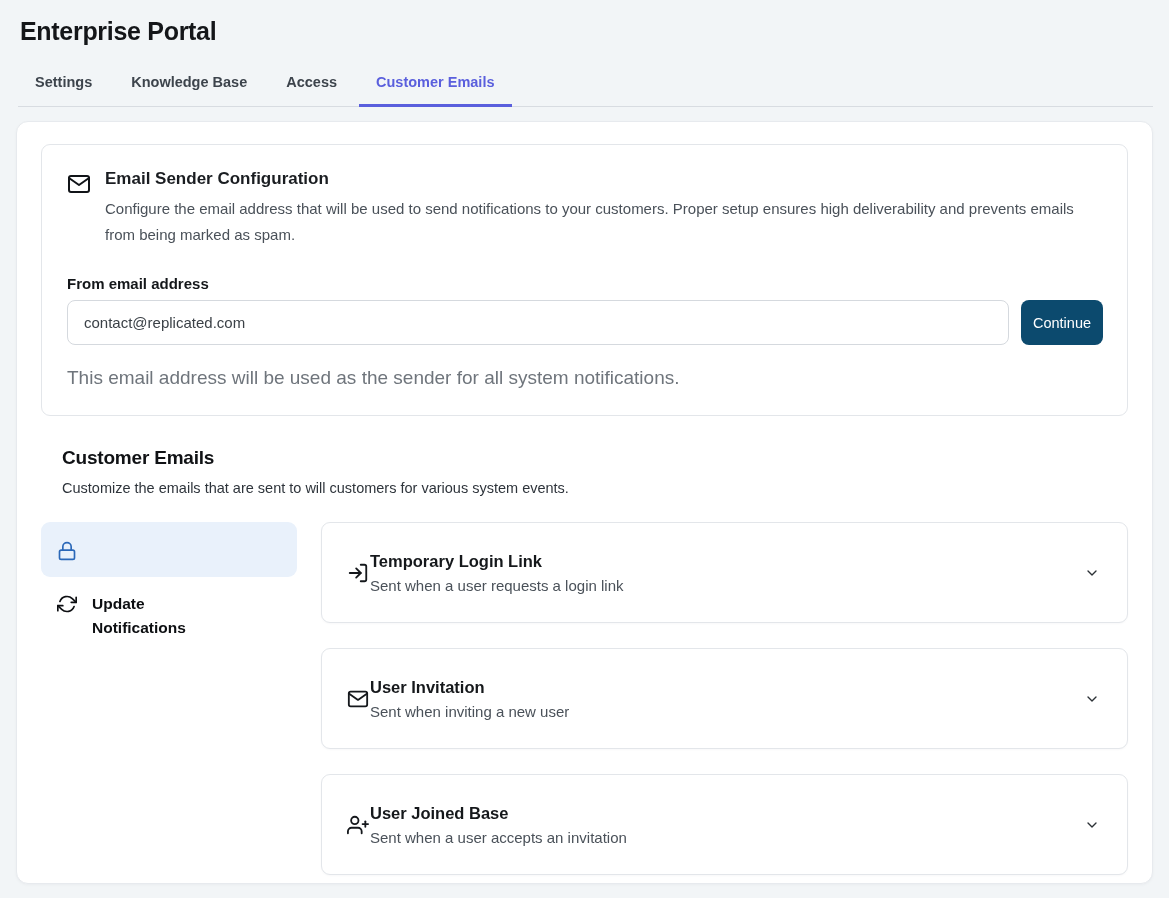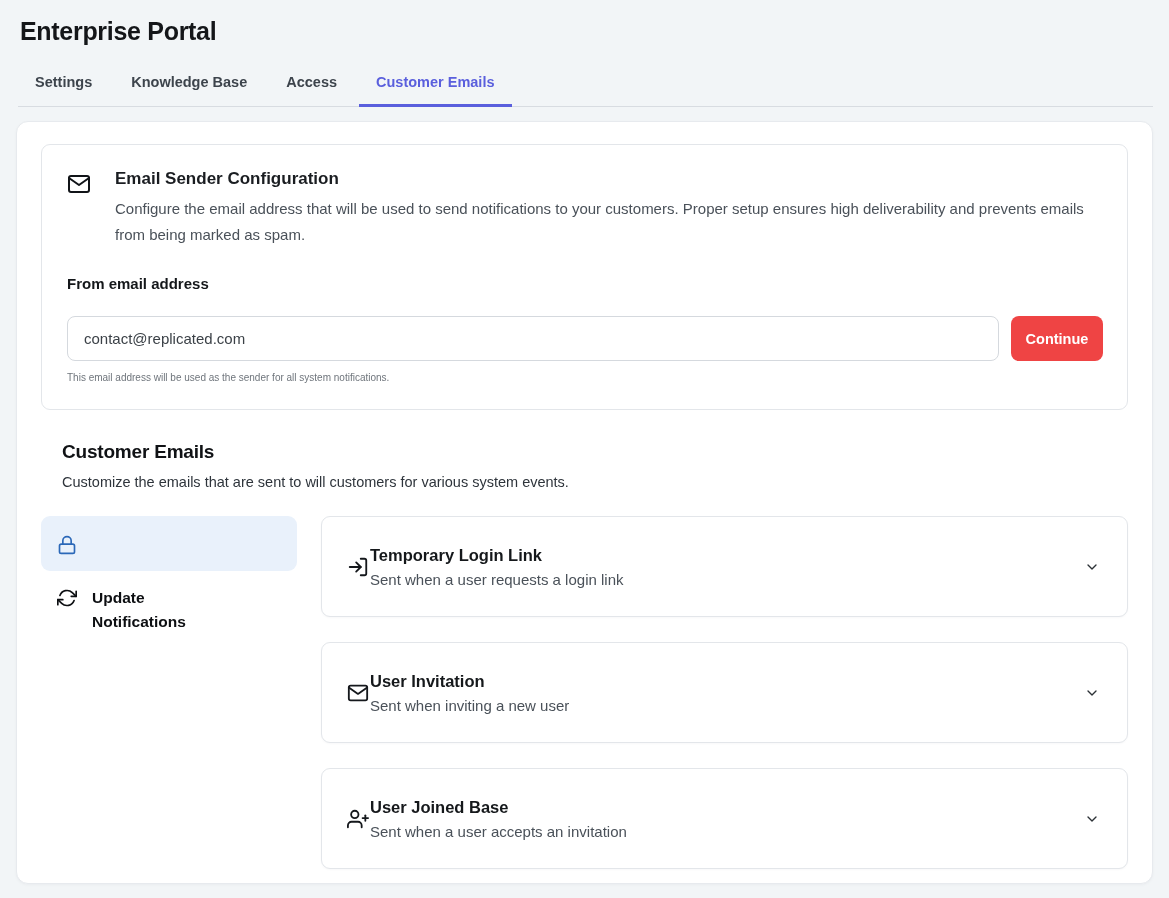--- a/index.html
+++ b/index.html
@@ -51,68 +51,68 @@
   }
   
   .sender-card {
     border: 1px solid #e3e6ea;
     border-radius: 9px;
     padding: 24px 24px 26px 25px;
     background: #fff;
   }
   .sender-head { display: flex; align-items: flex-start; }
   .sender-head .mail-ic { flex: 0 0 auto; margin-top: 3px; color: #111418; }
-  .sender-texts { margin-left: 24px; }
+  .sender-texts { margin-left: 14px; }
   .sender-title {
     font-size: 17px;
     font-weight: 700;
     color: #1a1d21;
   }
   .sender-desc {
     margin-top: 7px;
     font-size: 15px;
     line-height: 26px;
     color: #4a5159;
     max-width: 975px;
   }
   .form-label {
     margin-top: 27px;
     font-size: 15px;
     font-weight: 700;
     color: #14171a;
   }
-  .input-row { display: flex; align-items: stretch; margin-top: 24px; }
+  .input-row { display: flex; align-items: stretch; margin-top: 8px; }
   .email-input {
     flex: 1;
     height: 45px;
     border: 1px solid #d5d9de;
     border-radius: 8px;
     padding: 0 16px;
     font-size: 15px;
     color: #3b4147;
     font-family: "Liberation Sans", sans-serif;
     outline: none;
     background: #fff;
   }
   .continue-btn {
     margin-left: 12px;
-    width: 92px;
+    width: 82px;
     height: 45px;
     border: none;
     border-radius: 8px;
-    background: #ef4444;
+    background: #0c4a6e;
     color: #ffffff;
     font-size: 14.5px;
-    font-weight: 700;
+    font-weight: 400;
     font-family: "Liberation Sans", sans-serif;
     cursor: pointer;
   }
   .helper-text {
-    margin-top: 11px;
-    font-size: 10px;
+    margin-top: 22px;
+    font-size: 19px;
     color: #6f757c;
   }
   
   .section-head { margin: 31px 0 0 21px; }
   .section-title {
     font-size: 19px;
     font-weight: 700;
     letter-spacing: -0.2px;
     color: #101215;
   }

